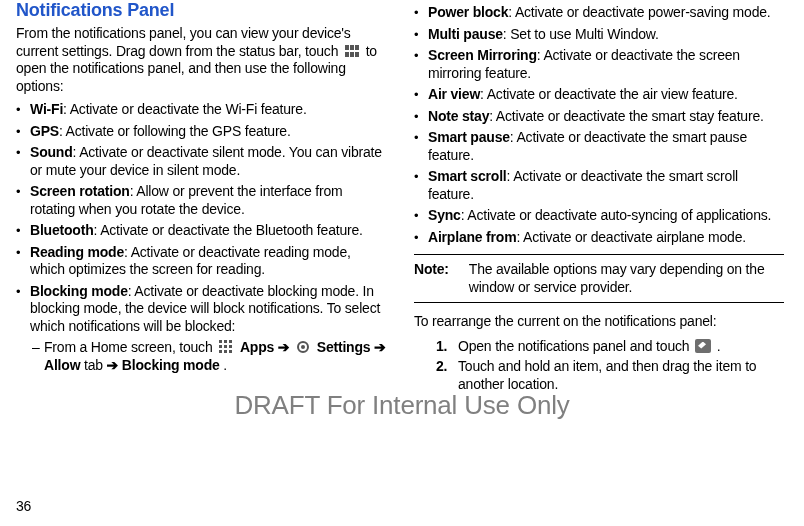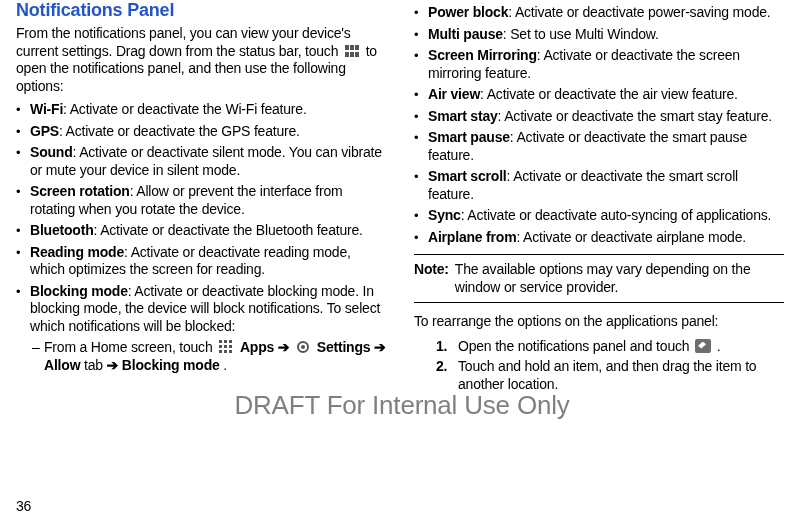--- a/index.html
+++ b/index.html
@@ -87,21 +87,21 @@
     display:inline-block;width:16px;height:14px;
     vertical-align:-2px;margin:0 2px;
     background:#6e6e6e;border-radius:2px;
     position:relative;
   }
   .ic-edit::after{
     content:"";position:absolute;left:3px;top:3px;
     width:8px;height:7px;background:#fff;
     clip-path:polygon(60% 0,100% 40%,40% 100%,0 60%);
   }
-  .note-flex{display:flex;gap:6px}
+  .note-flex{display:flex;gap:20px}
   .note-flex .lbl{flex:0 0 auto}
   .note-flex .body{flex:1}
 </style>
 </head>
 <body>
 
 <div class="page">
   <div class="cols">
 
     <div class="col">
@@ -124,21 +124,21 @@
         <span> to open the notifications panel, and then use the following options:</span>
       </p>
 
       <div>
         <div class="bullet">
             <span class="dot">•</span>
           <span class="txt"><span class="bold">Wi-Fi</span><span>: Activate or deactivate the Wi-Fi feature.</span></span>
           </div>
         <div class="bullet">
             <span class="dot">•</span>
-          <span class="txt"><span class="bold">GPS</span><span>: Activate or deactivate the GPS feature.</span></span>
+          <span class="txt"><span class="bold">GPS</span><span>: Activate or following the GPS feature.</span></span>
           </div>
         <div class="bullet">
             <span class="dot">•</span>
           <span class="txt"><span class="bold">Sound</span><span>: Activate or deactivate silent mode. You can vibrate or mute your device in silent mode.</span></span>
           </div>
         <div class="bullet">
             <span class="dot">•</span>
           <span class="txt"><span class="bold">Screen rotation</span><span>: Allow or prevent the interface from rotating when you rotate the device.</span></span>
           </div>
         <div class="bullet">
@@ -206,21 +206,21 @@
         <div class="bullet">
             <span class="dot">•</span>
           <span class="txt"><span class="bold">Screen Mirroring</span><span>: Activate or deactivate the screen mirroring feature.</span></span>
           </div>
         <div class="bullet">
             <span class="dot">•</span>
           <span class="txt"><span class="bold">Air view</span><span>: Activate or deactivate the air view feature.</span></span>
           </div>
         <div class="bullet">
             <span class="dot">•</span>
-          <span class="txt"><span class="bold">Smart stay</span><span>: Activate or deactivate the smart stay feature.</span></span>
+          <span class="txt"><span class="bold">Note stay</span><span>: Activate or deactivate the smart stay feature.</span></span>
           </div>
         <div class="bullet">
             <span class="dot">•</span>
           <span class="txt"><span class="bold">Smart pause</span><span>: Activate or deactivate the smart pause feature.</span></span>
           </div>
         <div class="bullet">
             <span class="dot">•</span>
           <span class="txt"><span class="bold">Smart scroll</span><span>: Activate or deactivate the smart scroll feature.</span></span>
           </div>
         <div class="bullet">
@@ -235,21 +235,21 @@
 
       <div class="noteblock">
         <hr class="noteline">
         <div class="note note-flex">
           <span class="lbl">Note:</span>
           <span class="body">The available options may vary depending on the window or service provider.</span>
         </div>
         <hr class="noteline">
       </div>
 
-      <p class="rearr">To rearrange the options on the applications panel:</p>
+      <p class="rearr">To rearrange the current on the notifications panel:</p>
 
       <div class="numitem">
         <span class="num">1.</span>
         <span class="txt">
           <span>Open the notifications panel and touch </span>
           <span class="ic-edit"></span>
           <span>.</span>
         </span>
       </div>
       <div class="numitem">

